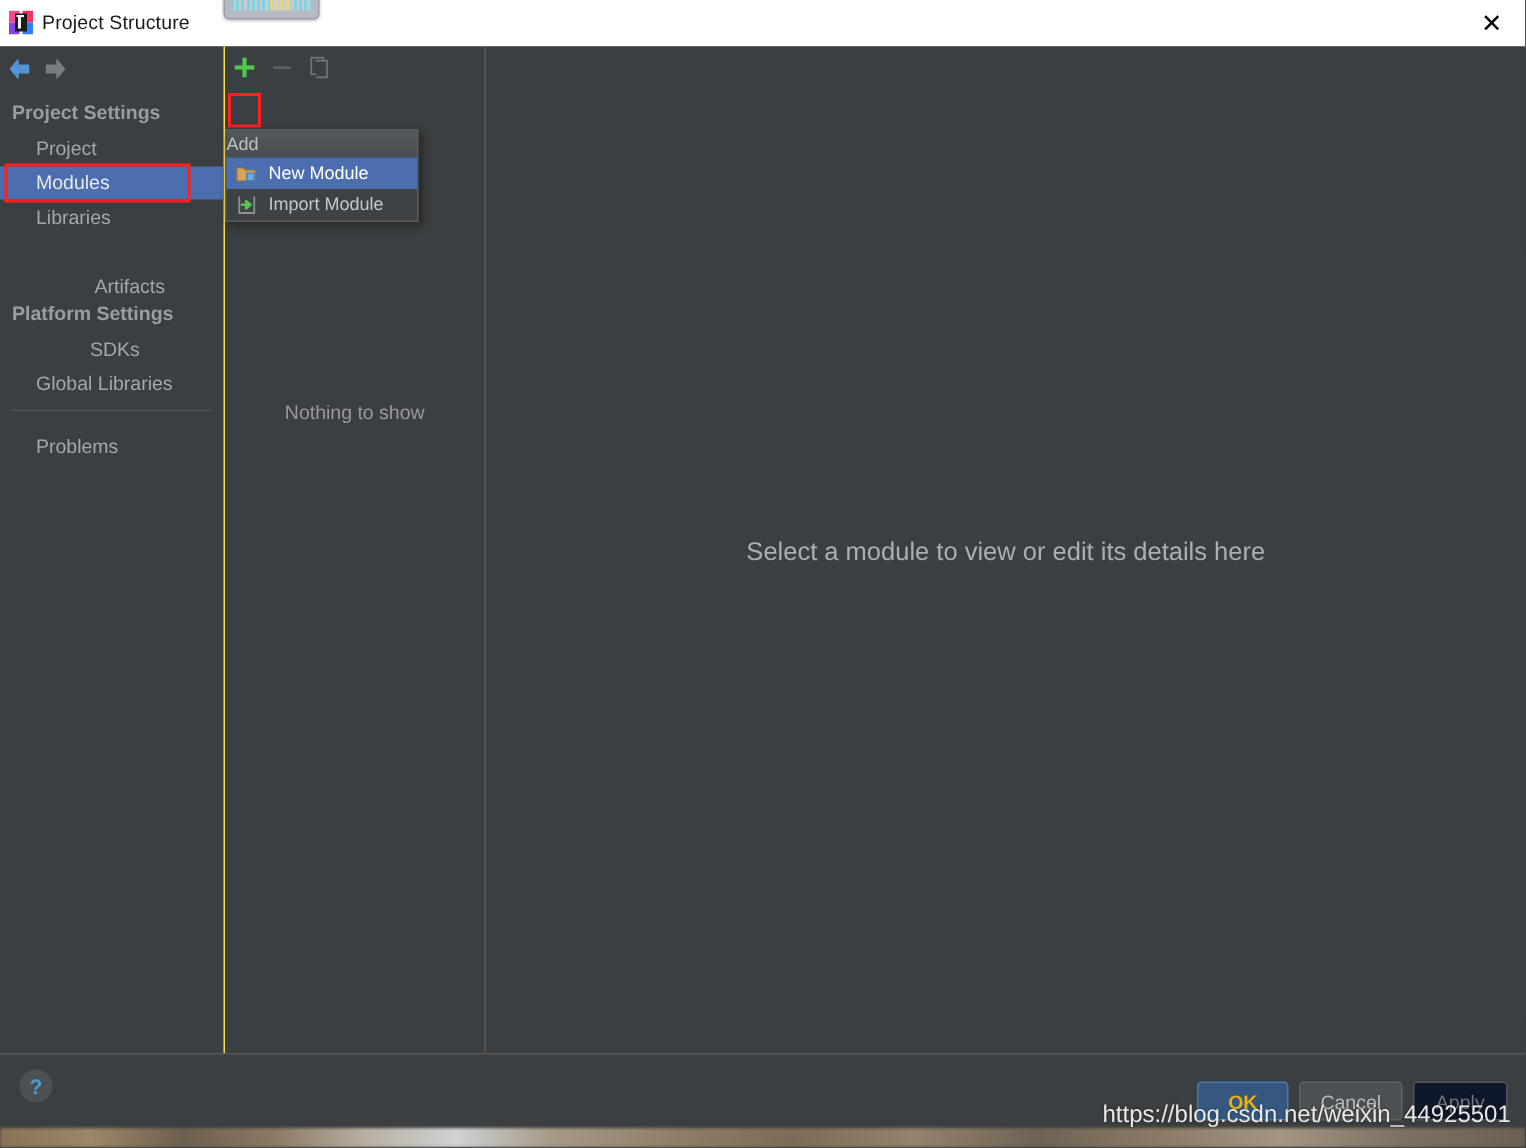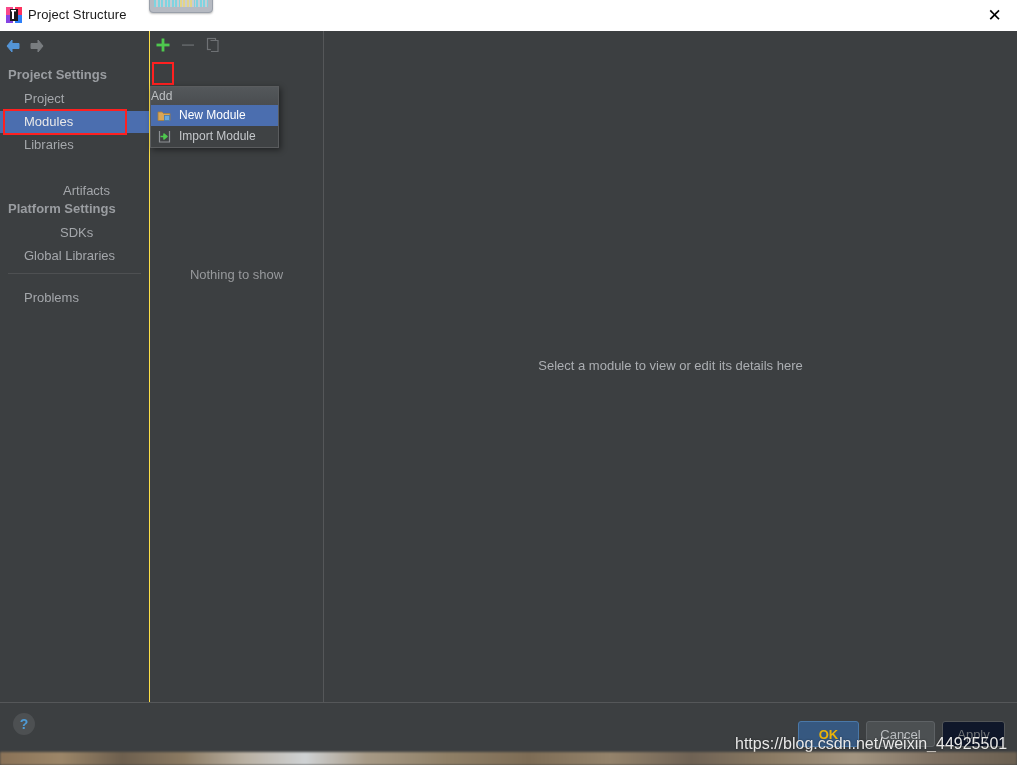--- a/index.html
+++ b/index.html
@@ -204,21 +204,21 @@
     left: 324px; top: 0;
     width: 693px;
     height: 671px;
     background: #3c3f41;
   }
   .right-msg {
     position: absolute;
     left: 0; top: 327px;
     width: 693px;
     text-align: center;
-    font-size: 13px;
+    font-size: 17px;
     color: #abaeb2;
   }
 
   
   .bottom-bar {
     position: absolute;
     left: 0; top: 671px;
     width: 1017px;
     height: 50px;
     background: #3c3f41;

